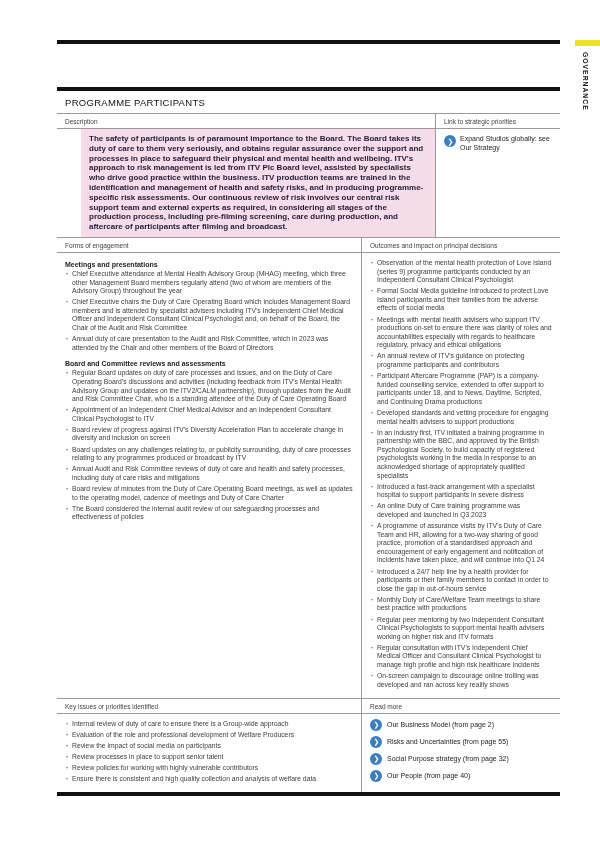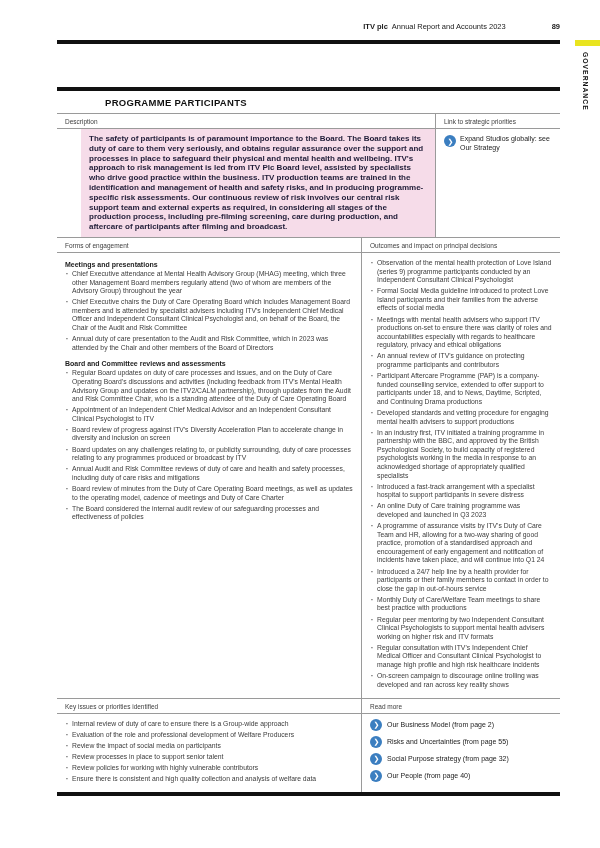--- a/index.html
+++ b/index.html
@@ -26,22 +26,22 @@
     font-size:6.8px; font-weight:bold; letter-spacing:1px; color:#111;
   }
   
   .rule-top { position:absolute; top:40px; left:57px; width:503px; height:4px; background:#111; }
   
   .gov-table {
     position:absolute; top:87px; left:57px; width:503px;
     border-top:4px solid #111; border-bottom:4px solid #111; background:#fff;
   }
   .tbl-title {
-    padding:6px 8px 5px 8px; font-size:9.5px; font-weight:bold;
-    letter-spacing:0.3px; color:#111;margin-left:40px;
+    padding:6px 8px 5px 8px; font-size:9.5px; font-weight:normal;
+    letter-spacing:0.3px; color:#111;
   }
   .thin-rule { border-top:1px solid #9a9a9a; }
   .col-header { font-size:6.5px; color:#3d3d3d; padding:4px 8px 3px 8px; }
   
   .grid-top { display:grid; grid-template-columns:378px 125px; }
   .grid-top > .cell-r { border-left:1px solid #9a9a9a; }
   .desc-cell { background:#f6dce9; min-height:94px; padding:5px 10px 5px 8px;margin-left:24px; }
   .desc-text { font-size:8px; line-height:9.8px; font-weight:bold; color:#201d38; }
   .link-cell { padding:6px 4px 4px 8px; }
   .link-item { display:flex; align-items:flex-start; gap:4px; font-size:7px; line-height:8.8px; color:#222; }
@@ -63,25 +63,20 @@
   
   .issues-row { min-height:64px; }
   ul.readmore { list-style:none; padding:5px 4px 4px 8px; }
   ul.readmore li { display:flex; align-items:center; gap:5px; font-size:7px; color:#222; margin-bottom:5px; }
 </style>
 </head>
 <body>
 
 <div class="page">
 
-  <div class="running-header">
-    <span class="brand">ITV plc</span>
-    <span class="report-title">Annual Report and Accounts 2023</span>
-    <span class="page-number">89</span>
-  </div>
 
   <div class="side-tab">
     <div class="accent-bar"></div>
     <div class="tab-label">GOVERNANCE</div>
   </div>
 
   <div class="rule-top"></div>
 
   <div class="gov-table">
 

